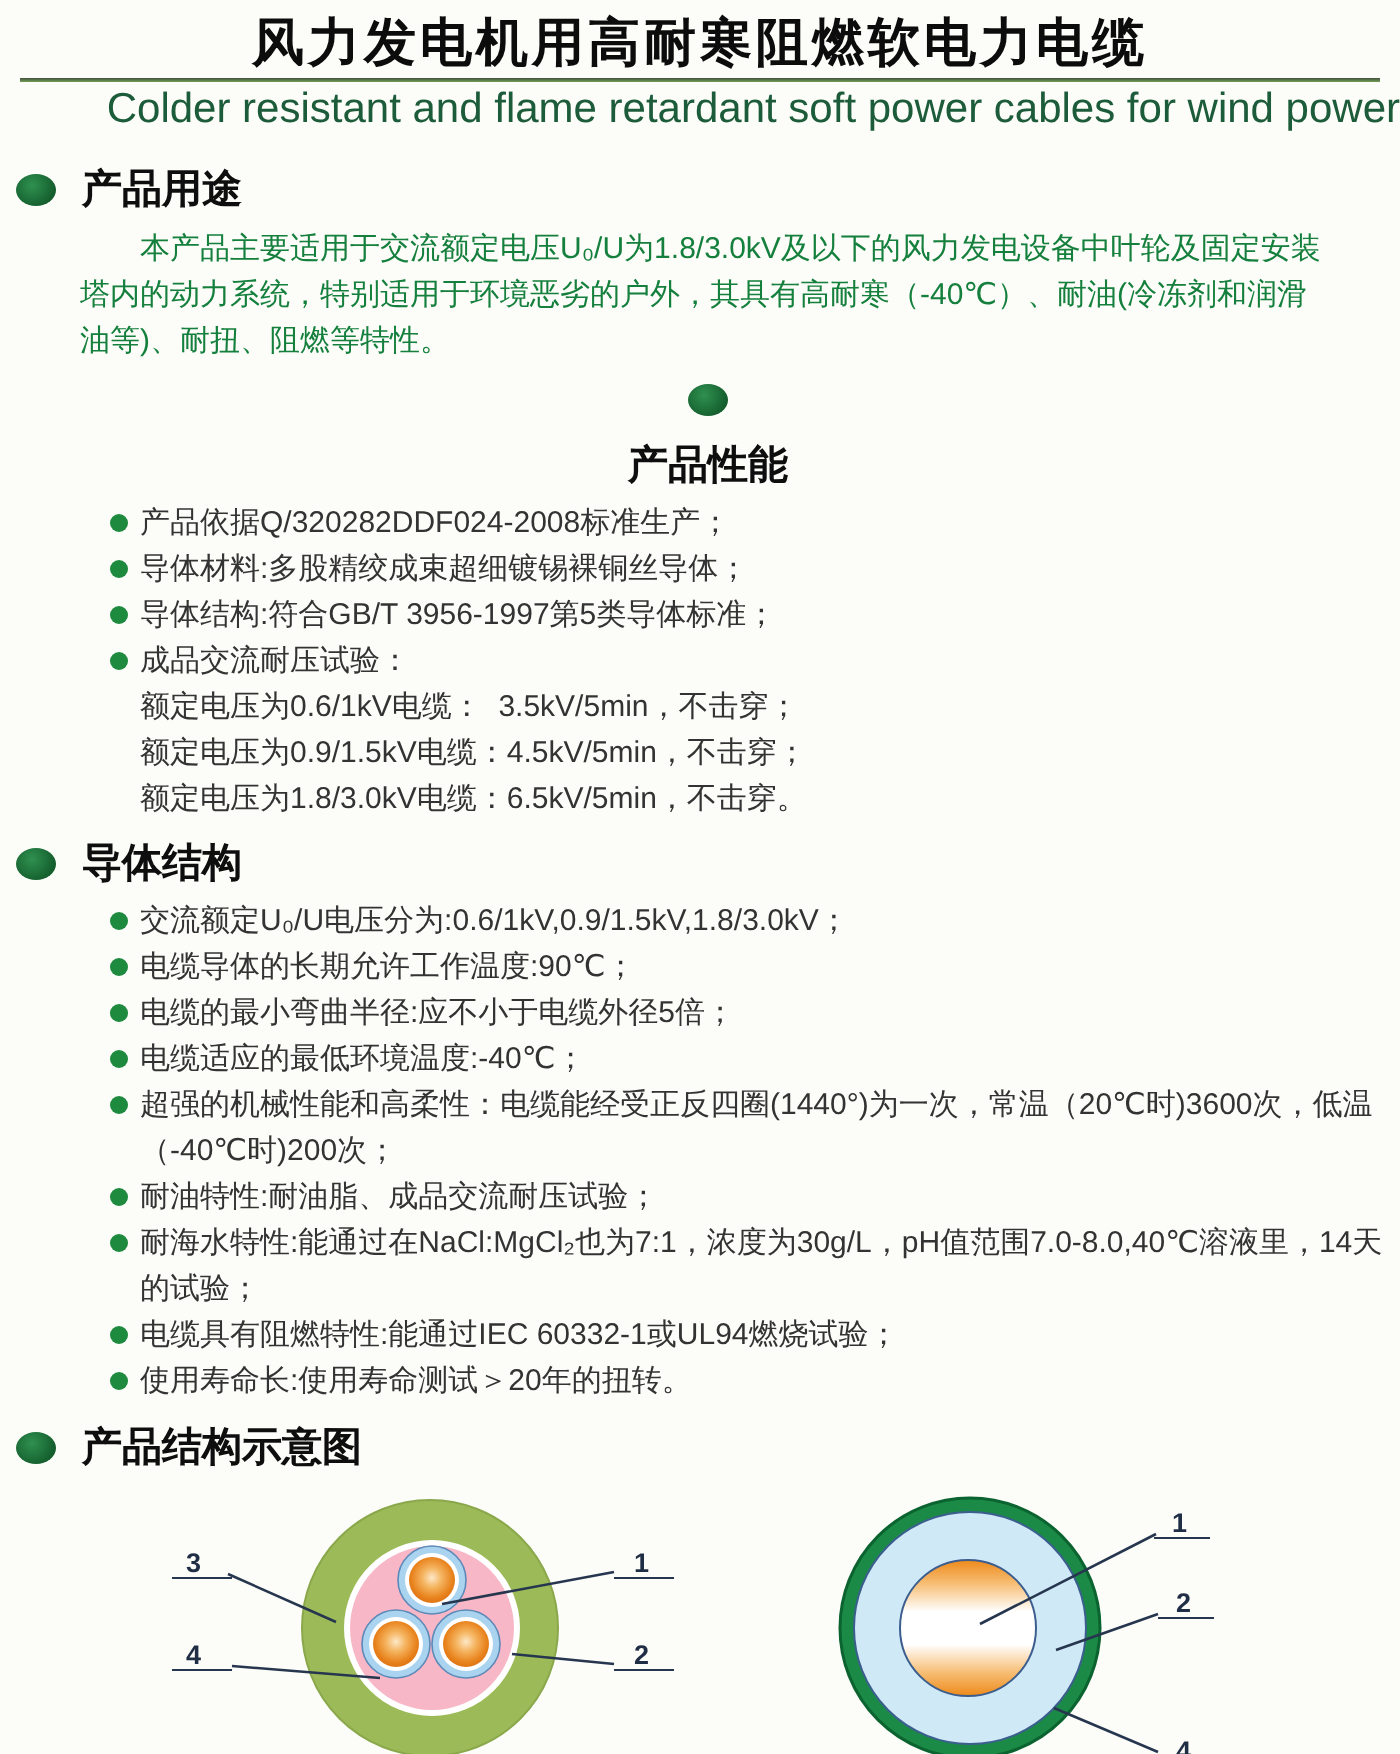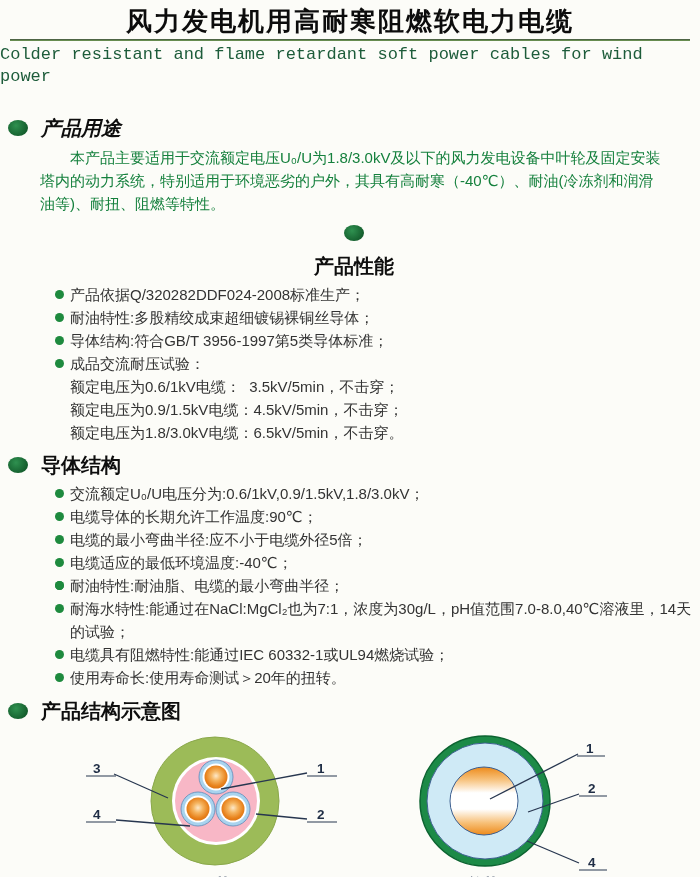--- a/index.html
+++ b/index.html
@@ -11,27 +11,27 @@
   }
   .page{position:relative;width:700px;height:719px;}
 
   .doc-title{
     margin:0;padding-top:5px;
     text-align:center;font-size:26px;font-weight:bold;color:#0c0c0c;
     letter-spacing:2px;line-height:32px;
   }
   .title-rule{height:2px;margin:2px 10px 0;background:linear-gradient(to bottom,#41503f,#73a055);}
   .doc-subtitle{
-    margin:3px 0 0;text-align:left;
-    font-family:Liberation Mono, monospace;
-    font-size:17px;color:#1d5c3a;line-height:22px;
+    margin:3px 0 0;text-align:right;
+    font-family:Liberation Sans, sans-serif;
+    font-size:21px;color:#1d5c3a;line-height:22px;
   }
 
   .sec-header{display:flex;align-items:center;gap:13px;margin:0 0 0 8px;}
-  .sec-header.usage{margin-top:28px;font-style:italic;}
+  .sec-header.usage{margin-top:17px;}
   .sec-header.performance{margin-top:10px;flex-direction:column;}
   .sec-header.characteristics{margin-top:9px;}
   .sec-header.structure{margin-top:10px;}
   .sec-bullet{
     width:20px;height:16px;border-radius:50%;
     background:radial-gradient(circle at 40% 35%,#2f9150,#135c2c 75%);
     flex:0 0 auto;
   }
   .sec-title{font-size:20px;font-weight:bold;color:#0e0e0e;line-height:24px;}
 
@@ -69,41 +69,41 @@
     <span class="sec-title">产品用途</span>
   </div>
   <p class="usage-paragraph">本产品主要适用于交流额定电压U₀/U为1.8/3.0kV及以下的风力发电设备中叶轮及固定安装塔内的动力系统，特别适用于环境恶劣的户外，其具有高耐寒（-40℃）、耐油(冷冻剂和润滑油等)、耐扭、阻燃等特性。</p>
 
   <div class="sec-header performance">
     <span class="sec-bullet"></span>
     <span class="sec-title">产品性能</span>
   </div>
   <ul class="items">
     <li><span class="dot"></span><span>产品依据Q/320282DDF024-2008标准生产；</span></li>
-    <li><span class="dot"></span><span>耐油特性:多股精绞成束超细镀锡裸铜丝导体；</span></li>
+    <li><span class="dot"></span><span>导体材料:多股精绞成束超细镀锡裸铜丝导体；</span></li>
     <li><span class="dot"></span><span>导体结构:符合GB/T 3956-1997第5类导体标准；</span></li>
     <li><span class="dot"></span><span>成品交流耐压试验：</span></li>
   </ul>
   <div class="sub-lines">
     <div>额定电压为0.6/1kV电缆：  3.5kV/5min，不击穿；</div>
     <div>额定电压为0.9/1.5kV电缆：4.5kV/5min，不击穿；</div>
     <div>额定电压为1.8/3.0kV电缆：6.5kV/5min，不击穿。</div>
   </div>
 
   <div class="sec-header characteristics">
     <span class="sec-bullet"></span>
     <span class="sec-title">导体结构</span>
   </div>
   <ul class="items">
     <li><span class="dot"></span><span>交流额定U₀/U电压分为:0.6/1kV,0.9/1.5kV,1.8/3.0kV；</span></li>
     <li><span class="dot"></span><span>电缆导体的长期允许工作温度:90℃；</span></li>
     <li><span class="dot"></span><span>电缆的最小弯曲半径:应不小于电缆外径5倍；</span></li>
     <li><span class="dot"></span><span>电缆适应的最低环境温度:-40℃；</span></li>
-    <li><span class="dot"></span></li>
-    <li><span class="dot"></span><span>耐油特性:耐油脂、电缆的最小弯曲半径；</span></li>
+    <li><span class="dot"></span><span>超强的机械性能和高柔性：电缆能经受正反四圈(1440°)为一次，常温（20℃时)3600次，低温（-40℃时)200次；</span></li>
+    <li><span class="dot"></span><span>耐油特性:耐油脂、成品交流耐压试验；</span></li>
     <li><span class="dot"></span><span>耐海水特性:能通过在NaCl:MgCl₂也为7:1，浓度为30g/L，pH值范围7.0-8.0,40℃溶液里，14天的试验；</span></li>
     <li><span class="dot"></span><span>电缆具有阻燃特性:能通过IEC 60332-1或UL94燃烧试验；</span></li>
     <li><span class="dot"></span><span>使用寿命长:使用寿命测试＞20年的扭转。</span></li>
   </ul>
 
   <div class="sec-header structure">
     <span class="sec-bullet"></span>
     <span class="sec-title">产品结构示意图</span>
   </div>
 

